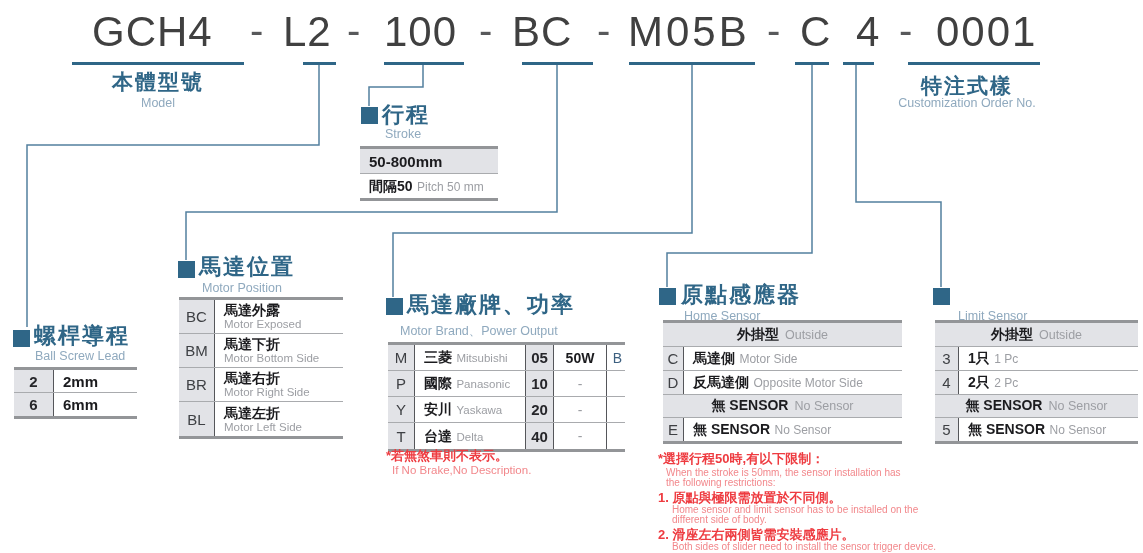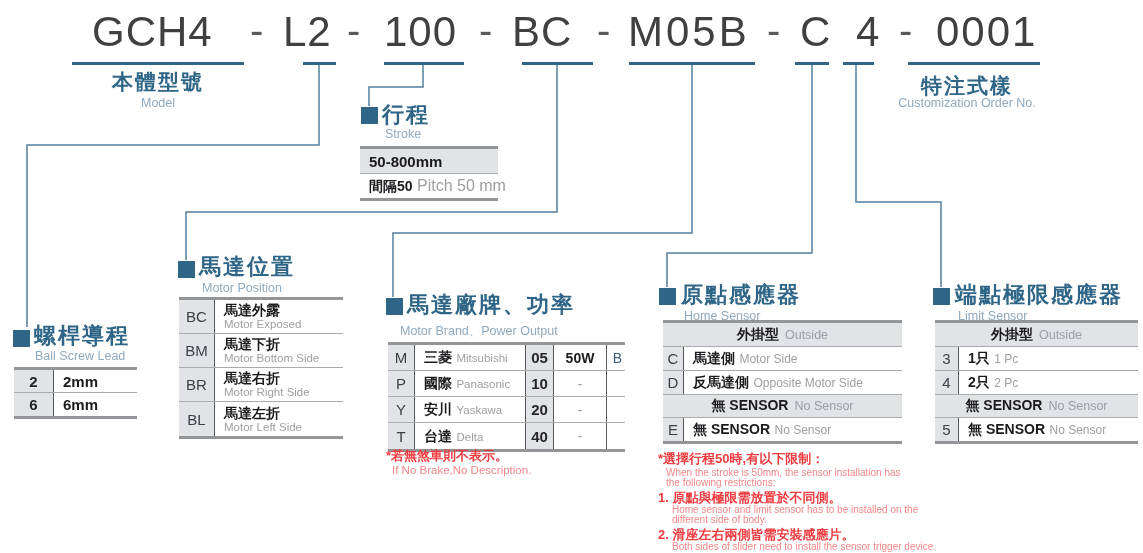--- a/index.html
+++ b/index.html
@@ -81,21 +81,21 @@
 
   <div class="sq" style="left:361px;top:107px"></div>
   <div class="zh-title" style="left:382px;top:100px">行程</div>
   <div class="en-sub" style="left:385px;top:127px">Stroke</div>
   <div class="tbl" style="left:360px;top:146px;width:138px">
     <div class="trow" style="height:25px;background:#E2E3E7;">
       <span class="desc zh" style="font-size:15px">50-800mm</span>
     </div>
     <div class="trow" style="height:24px">
       <span class="desc"><span class="zh">間隔50</span>
-        <span class="en" style="font-size:16px">Pitch 50 mm</span></span>
+        <span class="en" style="font-size:12px">Pitch 50 mm</span></span>
     </div>
   </div>
 
   <div class="sq" style="left:13px;top:330px"></div>
   <div class="zh-title" style="left:34px;top:321px">螺桿導程</div>
   <div class="en-sub" style="left:35px;top:349px">Ball Screw Lead</div>
   <div class="tbl" style="left:14px;top:367px;width:123px">
     <div class="trow" style="height:23px">
       <span class="code b" style="width:39px">2</span>
       <span class="desc zh" style="font-size:15px">2mm</span>
@@ -196,21 +196,20 @@
       <span class="zh">無 SENSOR</span>
       <span class="en" style="font-size:12.5px">No Sensor</span>
     </div>
     <div class="trow" style="height:23px">
       <span class="code" style="width:20px">E</span>
       <span class="desc"><span class="zh">無 SENSOR</span> <span class="en" style="font-size:12px">No Sensor</span></span>
     </div>
   </div>
 
   <div class="sq" style="left:933px;top:288px"></div>
-  <div class="zh-title" style="left:955px;top:280px">端點極限感應器</div>
   <div class="en-sub" style="left:958px;top:309px">Limit Sensor</div>
   <div class="tbl" style="left:935px;top:320px;width:203px">
     <div class="hdr" style="height:24px">
       <span class="zh">外掛型</span>
       <span class="en" style="font-size:12.5px">Outside</span>
     </div>
     <div class="trow" style="height:24px">
       <span class="code" style="width:23px">3</span>
       <span class="desc"><span class="zh">1只</span> <span class="en" style="font-size:12px">1 Pc</span></span>
     </div>

